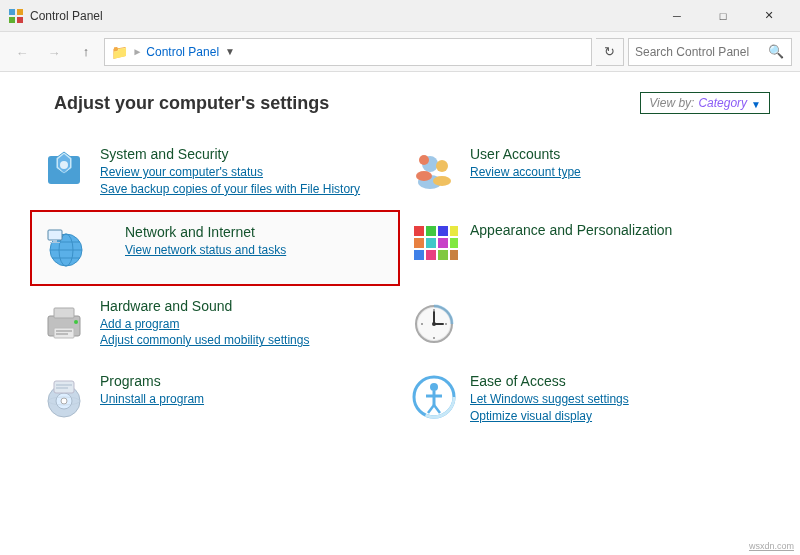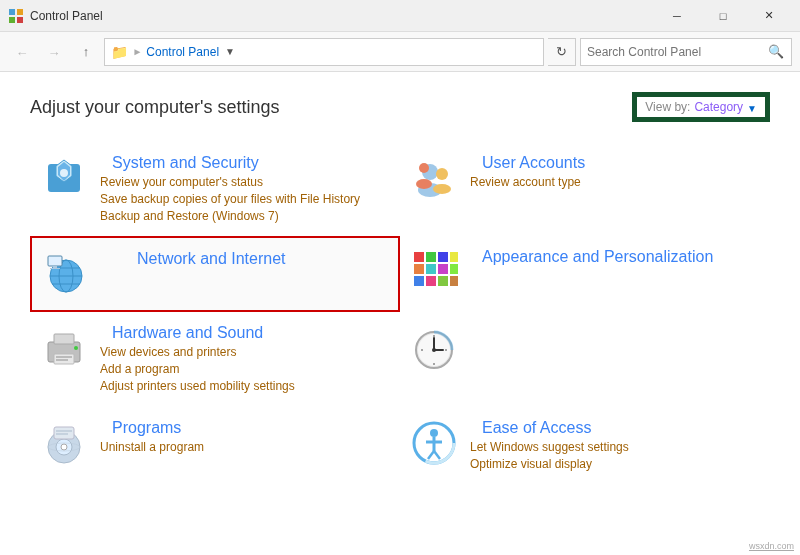--- a/index.html
+++ b/index.html
@@ -106,21 +106,21 @@
       align-items: center;
       justify-content: center;
       border: 1px solid #ccc;
       border-left: none;
       cursor: pointer;
       font-size: 13px;
       color: #555;
     }
     .search-box {
       height: 28px;
-      width: 212px;
+      width: 164px;
       border: 1px solid #ccc;
       display: flex;
       align-items: center;
       padding: 0 6px;
       gap: 4px;
       background: #fff;
     }
     .search-box input {
       border: none;
       outline: none;
@@ -145,31 +145,33 @@
 
     .page-header {
       display: flex;
       justify-content: space-between;
       align-items: center;
       margin-bottom: 20px;
     }
     .page-title {
       font-size: 18px;
       color: #333;
-      font-weight: 400;
+      font-weight: 700;
+      margin-left: 24px;
     }
     .view-by {
       display: flex;
       align-items: flex-end;
       gap: 4px;
       font-size: 12px;
       color: #333;
-      border: 5px solid #14532d;
+      border: 1px solid #14532d;
       padding: 3px 8px;
       cursor: pointer;
+      font-style: italic;
     }
     .view-by-label { color: #888; }
     .view-by-value { color: #8b5cf6; }
     .view-by-arrow { color: #0066cc; font-size: 10px; }
 
     
     .categories-grid {
       display: grid;
       grid-template-columns: 1fr 1fr;
       gap: 0;
@@ -189,33 +191,33 @@
     .category-icon {
       width: 48px;
       height: 48px;
       flex-shrink: 0;
       display: flex;
       align-items: center;
       justify-content: center;
     }
     .category-text { flex: 1; }
     .category-title {
-      font-size: 16px;
-      color: #3b82f6;
+      font-size: 14px;
+      color: #14532d;
       cursor: pointer;
       display: block;
       margin-bottom: 2px;
-      margin-left: 12px;
     }
     .category-link {
       font-size: 12px;
-      color: #a16207;
+      color: #0369a1;
       display: block;
       cursor: pointer;
       line-height: 1.4;
+      text-decoration: underline;
     }
 
     
     svg { display: block; }
 
     .watermark {
       position: fixed;
       bottom: 4px;
       right: 6px;
       font-size: 9px;
@@ -279,21 +281,20 @@
           <rect x="8" y="10" width="32" height="28" rx="3" fill="#4a9fd5"></rect>
           <polygon points="24,6 32,12 32,22 24,28 16,22 16,12" fill="#c8e8f8" stroke="#4a9fd5" stroke-width="1"></polygon>
           <polygon points="24,8 30,13 30,21 24,27 18,21 18,13" fill="#6ab4e8"></polygon>
           <circle cx="24" cy="19" r="4" fill="#fff" opacity="0.8"></circle>
         </svg>
       </div>
       <div class="category-text">
         <span class="category-title">System and Security</span>
         <span class="category-link">Review your computer's status</span>
         <span class="category-link">Save backup copies of your files with File History</span>
-        <span class="category-link">Backup and Restore (Windows 7)</span>
       </div>
     </div>
 
     <div class="category-item">
       <div class="category-icon">
         <svg width="48" height="48" viewBox="0 0 48 48">
           <circle cx="20" cy="18" r="8" fill="#a0c8e8"></circle>
           <ellipse cx="20" cy="36" rx="12" ry="7" fill="#a0c8e8"></ellipse>
           <circle cx="32" cy="20" r="6" fill="#f0c060"></circle>
           <ellipse cx="32" cy="35" rx="9" ry="5" fill="#f0c060"></ellipse>
@@ -317,20 +318,21 @@
           <line x1="10" y1="18" x2="38" y2="18" stroke="#3a90c8" stroke-width="1"></line>
           <line x1="10" y1="34" x2="38" y2="34" stroke="#3a90c8" stroke-width="1"></line>
 
           <rect x="6" y="6" width="14" height="10" rx="1" fill="#e0f0ff" stroke="#5588aa" stroke-width="1"></rect>
           <rect x="11" y="16" width="4" height="3" fill="#aac8e0"></rect>
           <rect x="8" y="18" width="10" height="1" fill="#aac8e0"></rect>
         </svg>
       </div>
       <div class="category-text">
         <span class="category-title">Network and Internet</span>
+        <span class="category-link">View network status and tasks</span>
       </div>
     </div>
 
     <div class="category-item">
       <div class="category-icon">
         <svg width="48" height="48" viewBox="0 0 48 48">
           <rect x="4" y="4" width="10" height="10" fill="#e84040"></rect>
           <rect x="16" y="4" width="10" height="10" fill="#40c840"></rect>
           <rect x="28" y="4" width="10" height="10" fill="#4040e8"></rect>
           <rect x="40" y="4" width="8" height="10" fill="#e8e840"></rect>
@@ -356,23 +358,22 @@
           <rect x="8" y="18" width="32" height="20" rx="2" fill="#c0c0c0" stroke="#999" stroke-width="1"></rect>
           <rect x="14" y="10" width="20" height="10" rx="1" fill="#d8d8d8" stroke="#aaa" stroke-width="1"></rect>
           <rect x="14" y="30" width="20" height="10" rx="1" fill="#e8e8e8" stroke="#bbb" stroke-width="1"></rect>
           <circle cx="36" cy="24" r="2" fill="#40c840"></circle>
           <rect x="16" y="32" width="16" height="2" fill="#bbb"></rect>
           <rect x="16" y="35" width="12" height="2" fill="#bbb"></rect>
         </svg>
       </div>
       <div class="category-text">
         <span class="category-title">Hardware and Sound</span>
-        <span class="category-link">View devices and printers</span>
         <span class="category-link">Add a program</span>
-        <span class="category-link">Adjust printers used mobility settings</span>
+        <span class="category-link">Adjust commonly used mobility settings</span>
       </div>
     </div>
 
     <div class="category-item">
       <div class="category-icon">
         <svg width="48" height="48" viewBox="0 0 48 48">
           <circle cx="24" cy="26" r="18" fill="#e8e8e8" stroke="#aaa" stroke-width="2"></circle>
           <circle cx="24" cy="26" r="16" fill="#f8f8f8"></circle>
 
           <line x1="24" y1="26" x2="24" y2="14" stroke="#333" stroke-width="2" stroke-linecap="round"></line>

